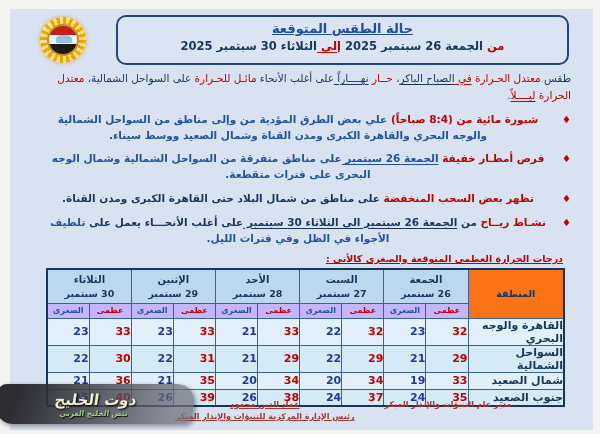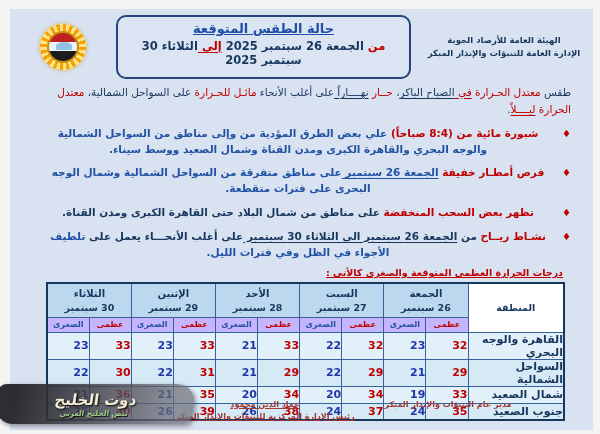--- a/index.html
+++ b/index.html
@@ -51,21 +51,21 @@
   .caption { text-align:right; font-size:9.5px; font-weight:bold; color:#c00000;
              text-decoration:underline; margin:6px 8px 4px 0; }
   
   table { border-collapse:collapse; margin:0 6px 0 0; width:calc(100% - 12px);
           table-layout:fixed; border:2px solid #17365d; }
   th,td { border:1px solid #39619e; vertical-align:middle; }
   col.region-col { width:96px; }
   .day-cell { background:#bcd8ee; color:#17365d; font-weight:bold; font-size:10px;
               line-height:1.5; height:34px; }
   .day-cell .date { font-size:9.5px; }
-  .region-head { background:#ffffff; color:#17365d; font-weight:bold; font-size:9.5px; }
+  .region-head { background:#f97316; color:#17365d; font-weight:bold; font-size:9.5px; }
   .sub-cell { background:#c4b5fd; font-weight:bold; font-size:8px; height:15px; }
   .sub-max { color:#c00000; }
   .sub-min { color:#2152a3; }
   tbody tr { height:17px; }
   tbody tr:nth-child(odd) td { background:#e2f0fa; }
   tbody tr:nth-child(even) td { background:#d6eaf6; }
   .region-cell { color:#17365d; font-weight:bold; font-size:11px; }
   .v-max { color:#c00000; font-weight:bold; font-size:11px; }
   .v-min { color:#2037a8; font-weight:bold; font-size:11px; }
   
@@ -84,24 +84,20 @@
     text-shadow:1px 1px 2px #000; letter-spacing:1px; }
   .watermark .wm2 { color:#9fd08a; font-size:7.5px; font-weight:bold;
     text-shadow:1px 1px 1px #000; }
 </style>
 </head>
 <body>
 
 <div class="page">
 
   <div class="header">
-    <div class="authority">
-      <div>الهيئة العامة للأرصاد الجوية</div>
-      <div>الإدارة العامة للتنبؤات والإنذار المبكر</div>
-    </div>
     <div class="titlebox">
       <div class="t1">حالة الطقس المتوقعة</div>
       <div class="t2"><span class="c-red">من </span><span class="c-navy">الجمعة 26 سبتمبر 2025 </span><span class="c-red u">إلى </span><span class="c-navy">الثلاثاء 30 سبتمبر 2025</span></div>
     </div>
     <div class="logo-wrap">
       <div class="logo">
         <div class="logo-inner"></div>
       </div>
     </div>
   </div>

